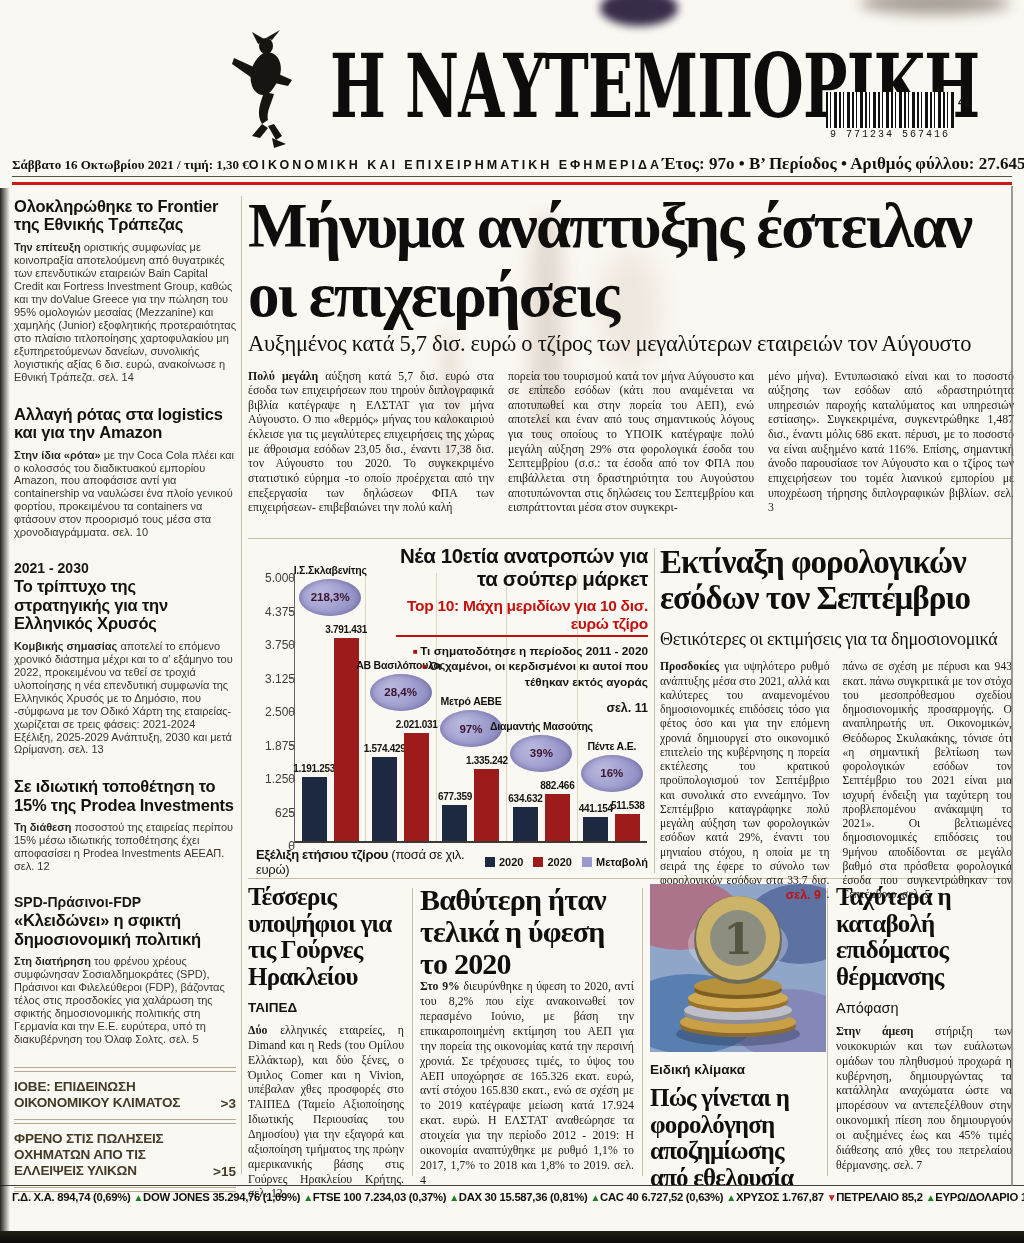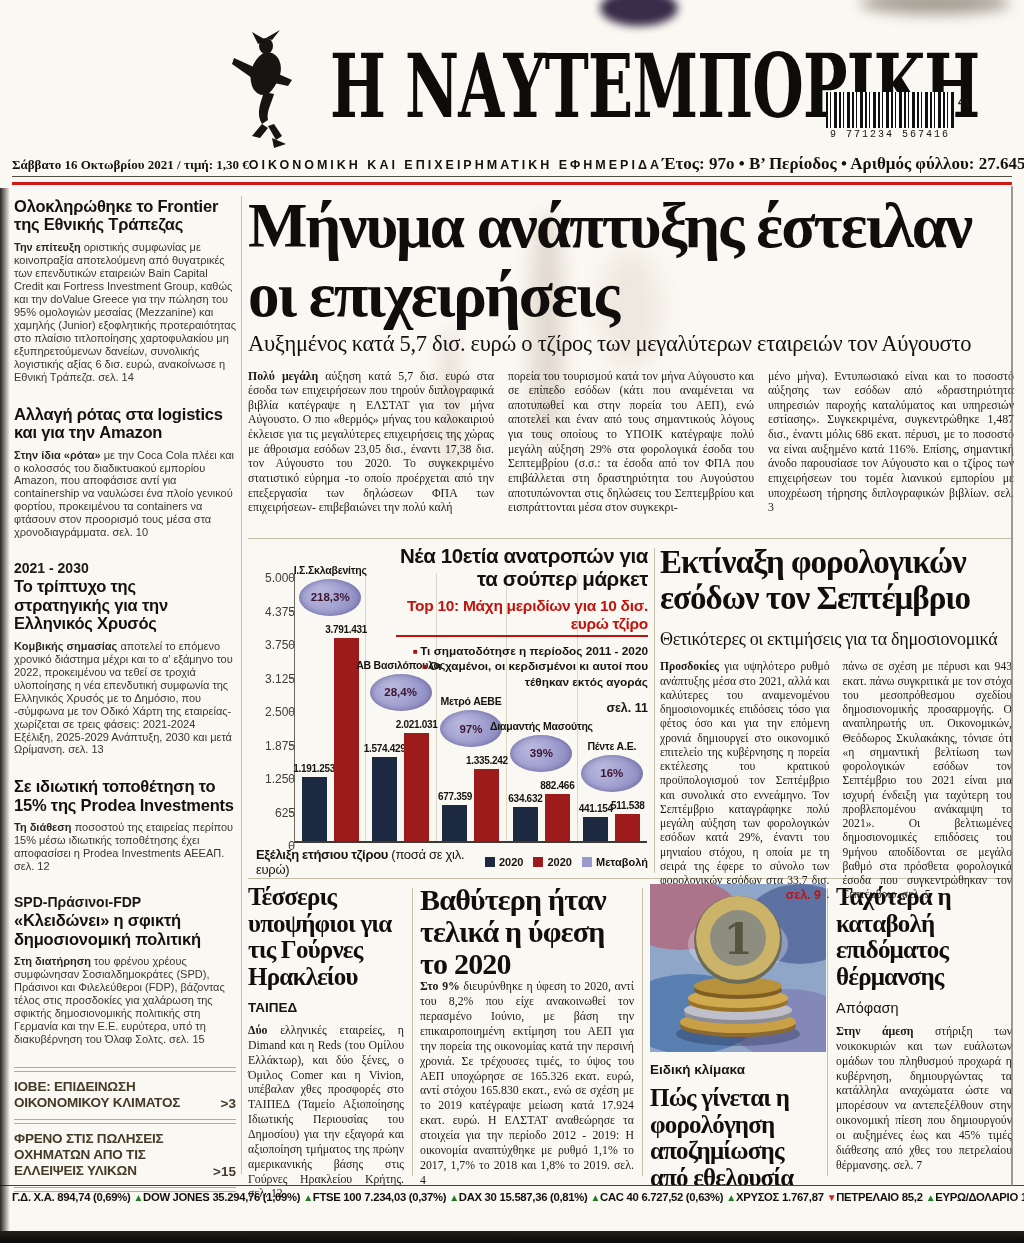--- a/index.html
+++ b/index.html
@@ -173,21 +173,21 @@
 
         <div class="sb-article">
           <div class="sb-kicker"></div>
           <div class="sb-title">Σε ιδιωτική τοποθέτηση το 15% της Prodea Investments</div>
           <div class="sb-body"><b>Τη διάθεση</b><span> ποσοστού της εταιρείας περίπου 15% μέσω ιδιωτικής τοποθέτησης έχει αποφασίσει η Prodea Investments ΑΕΕΑΠ. σελ. 12</span></div>
         </div>
 
         <div class="sb-article">
           <div class="sb-kicker">SPD-Πράσινοι-FDP</div>
           <div class="sb-title">«Κλειδώνει» η σφικτή δημοσιονομική πολιτική</div>
-          <div class="sb-body"><b>Στη διατήρηση</b><span> του φρένου χρέους συμφώνησαν Σοσιαλδημοκράτες (SPD), Πράσινοι και Φιλελεύθεροι (FDP), βάζοντας τέλος στις προσδοκίες για χαλάρωση της σφικτής δημοσιονομικής πολιτικής στη Γερμανία και την Ε.Ε. ευρύτερα, υπό τη διακυβέρνηση του Όλαφ Σολτς. σελ. 15</span></div>
+          <div class="sb-body"><b>Στη διατήρηση</b><span> του φρένου χρέους συμφώνησαν Σοσιαλδημοκράτες (SPD), Πράσινοι και Φιλελεύθεροι (FDP), βάζοντας τέλος στις προσδοκίες για χαλάρωση της σφικτής δημοσιονομικής πολιτικής στη Γερμανία και την Ε.Ε. ευρύτερα, υπό τη διακυβέρνηση του Όλαφ Σολτς. σελ. 5</span></div>
         </div>
       </div>
     <div>
 
         <div>
           <div class="hr2"></div>
           <div class="brief">
             <div class="brief-row">
               <span class="brief-title">ΙΟΒΕ: ΕΠΙΔΕΙΝΩΣΗ ΟΙΚΟΝΟΜΙΚΟΥ ΚΛΙΜΑΤΟΣ</span>
               <span class="brief-page">&gt;3</span>

